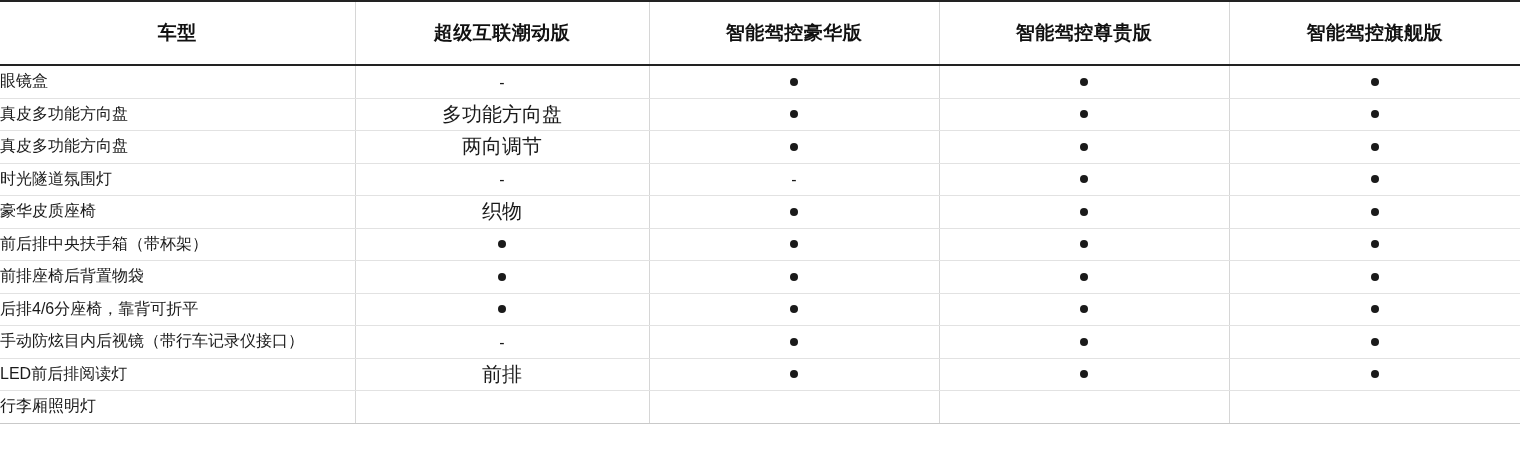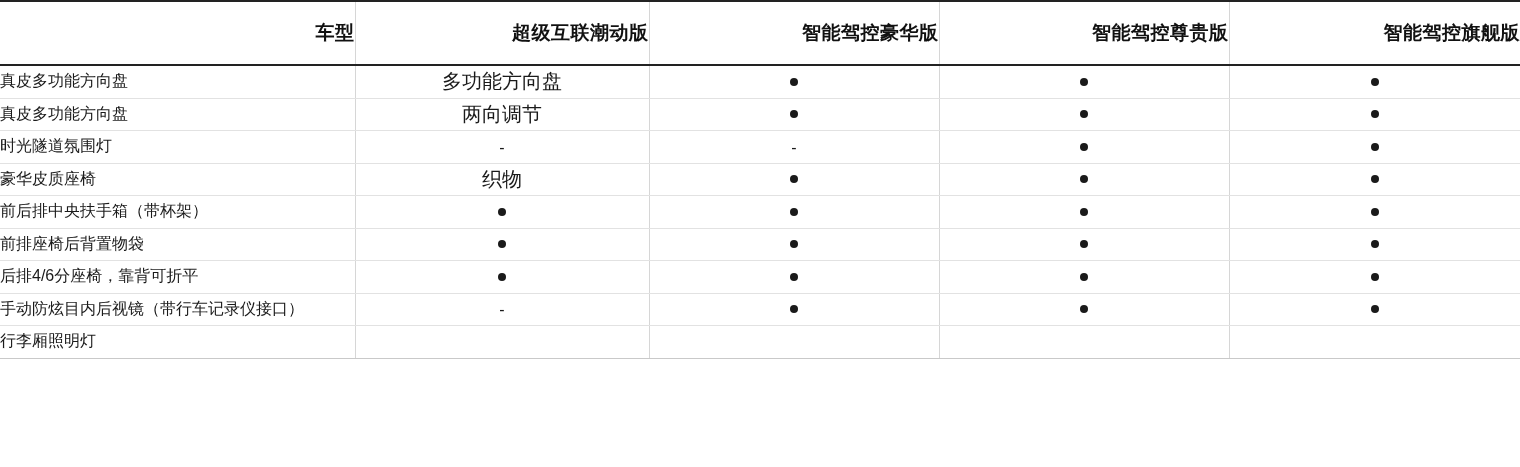--- a/index.html
+++ b/index.html
@@ -28,21 +28,21 @@
   col.c0 { width: 355px; }
   col.c1 { width: 294px; }
   col.c2 { width: 290px; }
   col.c3 { width: 290px; }
   col.c4 { width: 291px; }
 
   thead tr.header-row th {
     height: 62px;
     font-size: 19px;
     font-weight: bold;
-    text-align: right;
+    text-align: center;
     vertical-align: middle;
     border-top: 2px solid #222;
     border-bottom: 2px solid #222;
     border-right: 1px solid #d6d6d6;
     color: #111;
     letter-spacing: 0.5px;
   }
   thead tr.header-row th:last-child {
     border-right: none;
     margin-left: 36px;
@@ -112,20 +112,27 @@
     <tr class="header-row">
       <th class="feature-head">车型</th>
       <th>超级互联潮动版</th>
       <th>智能驾控豪华版</th>
       <th>智能驾控尊贵版</th>
       <th>智能驾控旗舰版</th>
     </tr>
   </thead>
   <tbody id="table-body">
       <tr class="spec-row">
+        <td class="feature-cell">眼镜盒</td>
+        <td class="value-cell"><span class="dash">-</span></td>
+        <td class="value-cell"><span class="dot"></span></td>
+        <td class="value-cell"><span class="dot"></span></td>
+        <td class="value-cell"><span class="dot"></span></td>
+      </tr>
+      <tr class="spec-row">
         <td class="feature-cell">真皮多功能方向盘</td>
         <td class="value-cell"><span class="text-val">多功能方向盘</span></td>
         <td class="value-cell"><span class="dot"></span></td>
         <td class="value-cell"><span class="dot"></span></td>
         <td class="value-cell"><span class="dot"></span></td>
       </tr>
       <tr class="spec-row">
         <td class="feature-cell">真皮多功能方向盘</td>
         <td class="value-cell"><span class="text-val">两向调节</span></td>
         <td class="value-cell"><span class="dot"></span></td>
@@ -168,20 +175,27 @@
         <td class="value-cell"><span class="dot"></span></td>
       </tr>
       <tr class="spec-row">
         <td class="feature-cell">手动防炫目内后视镜（带行车记录仪接口）</td>
         <td class="value-cell"><span class="dash">-</span></td>
         <td class="value-cell"><span class="dot"></span></td>
         <td class="value-cell"><span class="dot"></span></td>
         <td class="value-cell"><span class="dot"></span></td>
       </tr>
       <tr class="spec-row">
+        <td class="feature-cell">LED前后排阅读灯</td>
+        <td class="value-cell"><span class="text-val">前排</span></td>
+        <td class="value-cell"><span class="dot"></span></td>
+        <td class="value-cell"><span class="dot"></span></td>
+        <td class="value-cell"><span class="dot"></span></td>
+      </tr>
+      <tr class="spec-row">
         <td class="feature-cell">行李厢照明灯</td>
         <td class="value-cell"></td>
         <td class="value-cell"></td>
         <td class="value-cell"></td>
         <td class="value-cell"></td>
       </tr>
     </tbody>
 </table>
 
 </body></html>

